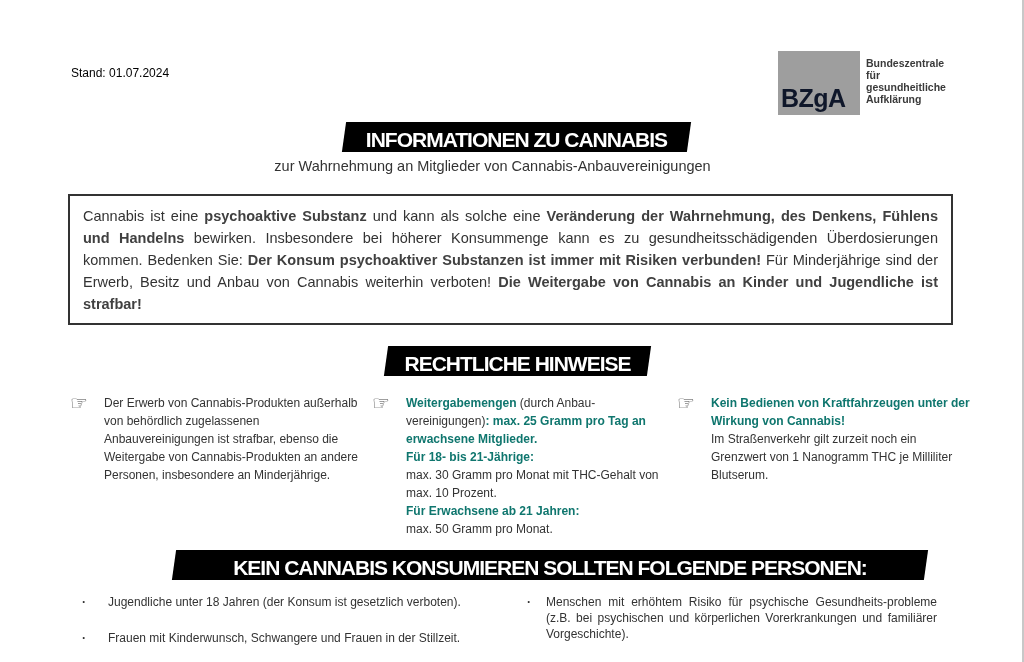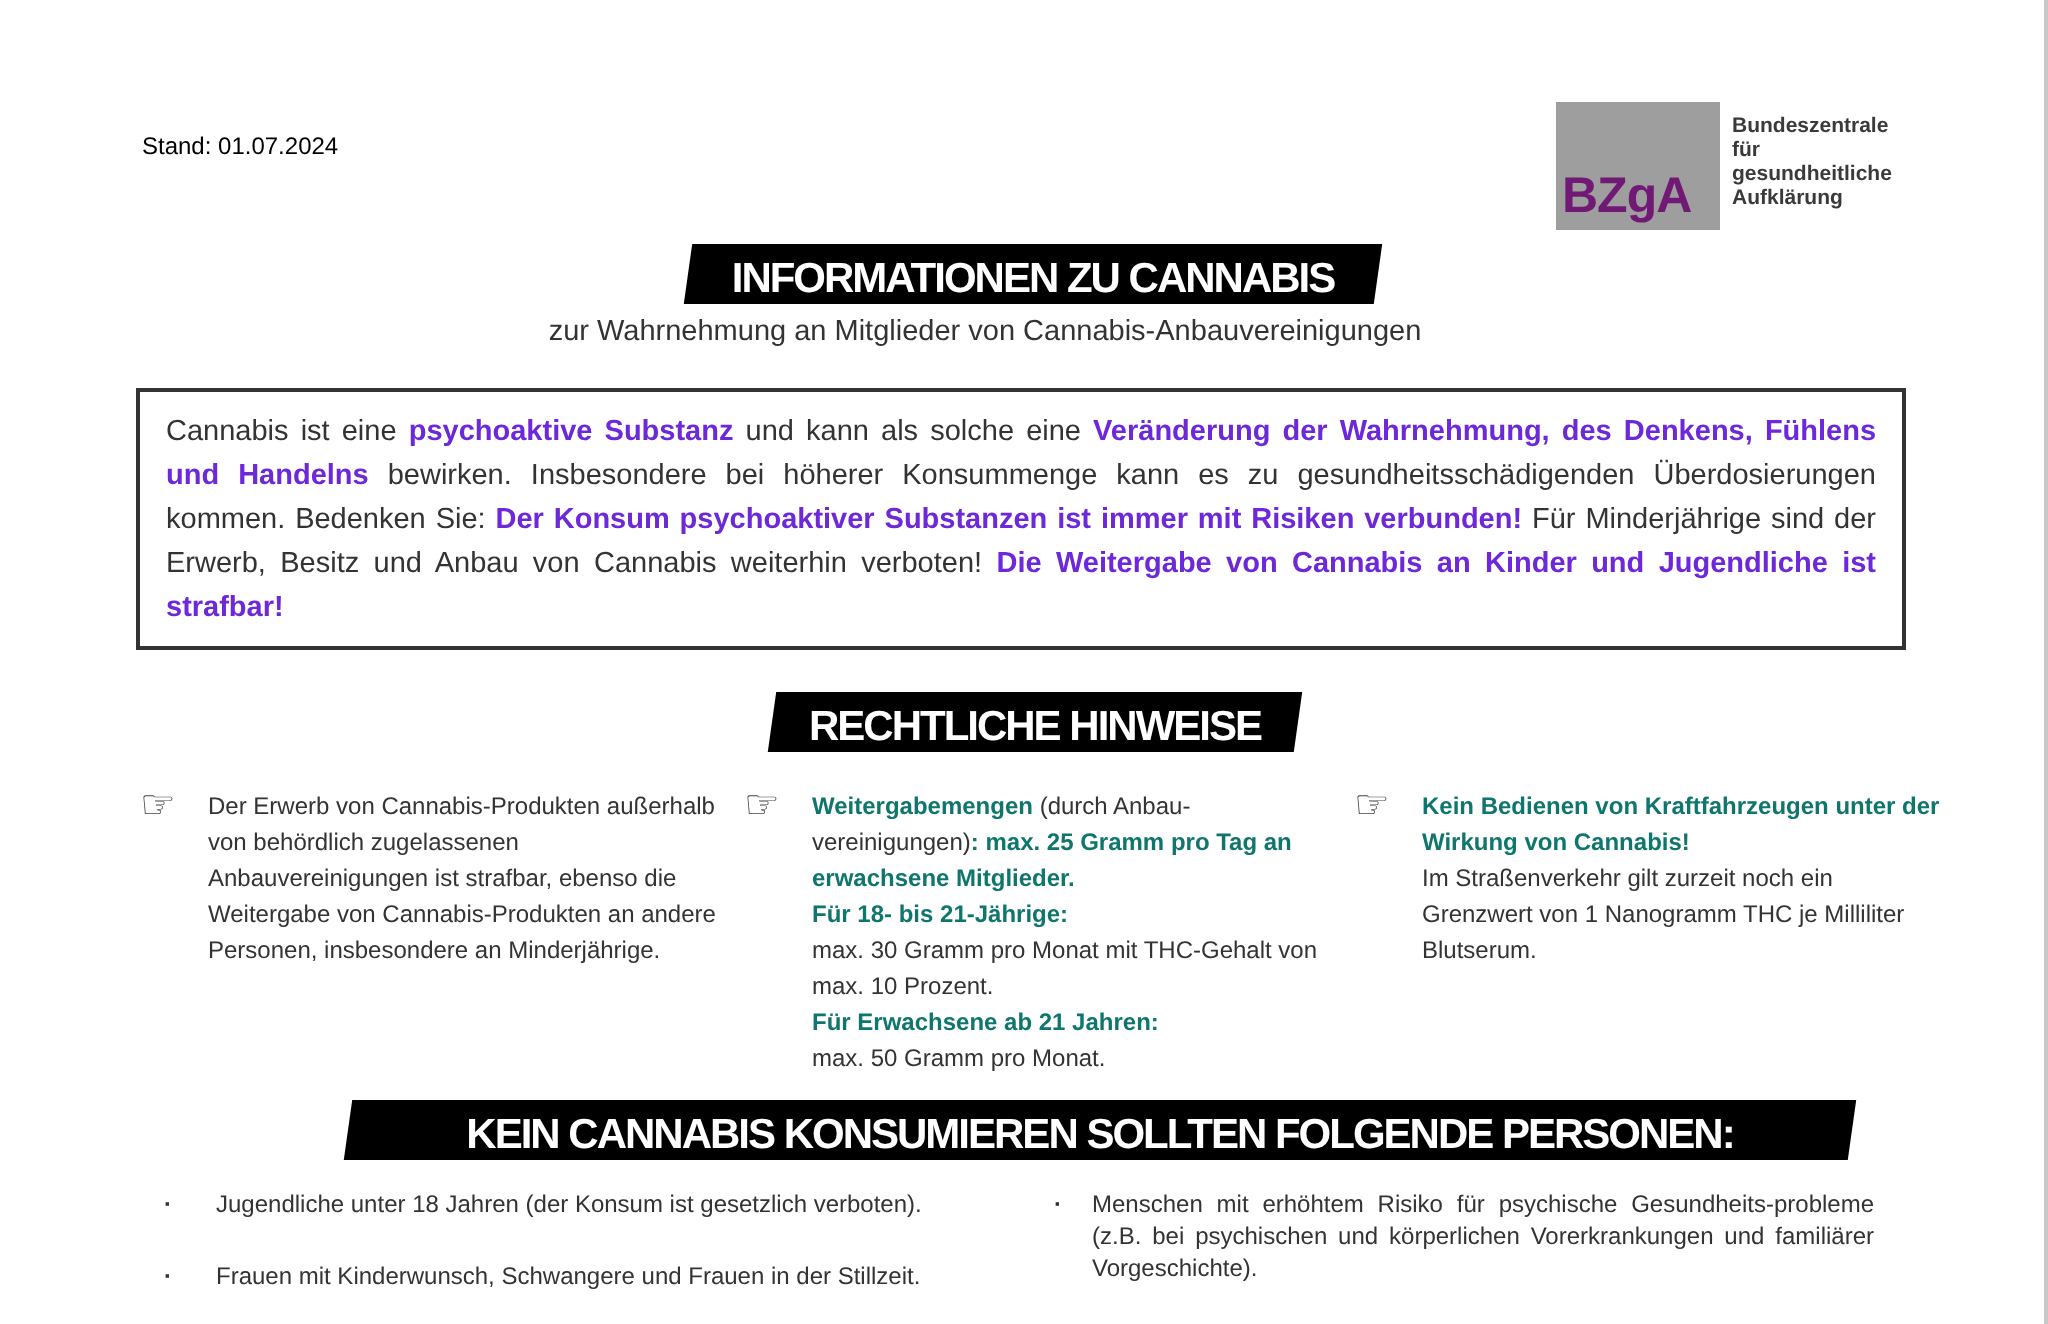--- a/index.html
+++ b/index.html
@@ -4,34 +4,34 @@
 <style>
   html, body { margin:0; padding:0; }
   body {
     width:1024px; height:662px; overflow:hidden; position:relative;
     background:#ffffff; font-family:"Liberation Sans", sans-serif; color:#333;
   }
   .edge-line { position:absolute; left:1022px; top:0; width:2px; height:662px; background:#c8c8c8; }
   .stand { position:absolute; left:71px; top:66px; font-size:12px; color:#000000; }
   .logo { position:absolute; left:778px; top:51px; display:flex; align-items:flex-start; }
   .logo-box { width:82px; height:64px; background:#9e9e9e; position:relative; }
-  .logo-box span { position:absolute; left:3px; bottom:2px; color:#701a75; font-weight:bold; font-size:25px; letter-spacing:-0.5px; font-family:"Liberation Sans", sans-serif; }
+  .logo-box span { position:absolute; left:3px; bottom:2px; color:#0f172a; font-weight:bold; font-size:25px; letter-spacing:-0.5px; font-family:"Liberation Sans", sans-serif; }
   .logo-text { margin-left:6px; margin-top:6px; font-size:10.5px; font-weight:bold; color:#3a3a3a; line-height:12px; }
   .banner { position:absolute; height:30px; display:flex; align-items:flex-end; justify-content:center; }
   .banner::before { content:""; position:absolute; inset:0; background:#000; transform:skewX(-8deg); z-index:0; }
   .banner span { position:relative; z-index:1; color:#fff; font-weight:bold; font-family:"Liberation Sans", sans-serif; letter-spacing:-1px; white-space:nowrap; }
   .b1 { left:344px; top:122px; width:345px; }
   .b1 span { font-size:21px; }
   .b2 { left:386px; top:346px; width:263px; }
   .b2 span { font-size:21px; }
   .b3 { left:174px; top:550px; width:752px; }
   .b3 span { font-size:21px; }
   .subtitle { position:absolute; left:0; width:985px; top:158px; text-align:center; font-size:14.5px; color:#333; }
   .infobox { position:absolute; left:68px; top:194px; width:885px; height:131px; border:2px solid #333; box-sizing:border-box; padding:9px 13px; font-size:14.5px; line-height:22px; text-align:justify; color:#333; }
-  .infobox b { color:#6d28d9; }
+  .infobox b { color:#404040; }
   .col { position:absolute; top:394px; font-size:12px; line-height:18px; color:#333; }
   .col .hand { position:absolute; left:-34px; top:0; font-size:20px; line-height:18px; color:#444; }
   .col b { color:#0f766e; }
   .c1 { left:104px; width:260px; }
   .c2 { left:406px; width:260px; }
   .c3 { left:711px; width:260px; }
   .bullets { position:absolute; font-size:12px; color:#333; line-height:16px; }
   .bl1 { left:82px; top:594px; width:440px; }
   .bl1 .item { position:relative; padding-left:26px; margin-bottom:20px; }
   .bl1 .dot, .bl2 .dot { position:absolute; left:0; top:0; font-weight:bold; }

